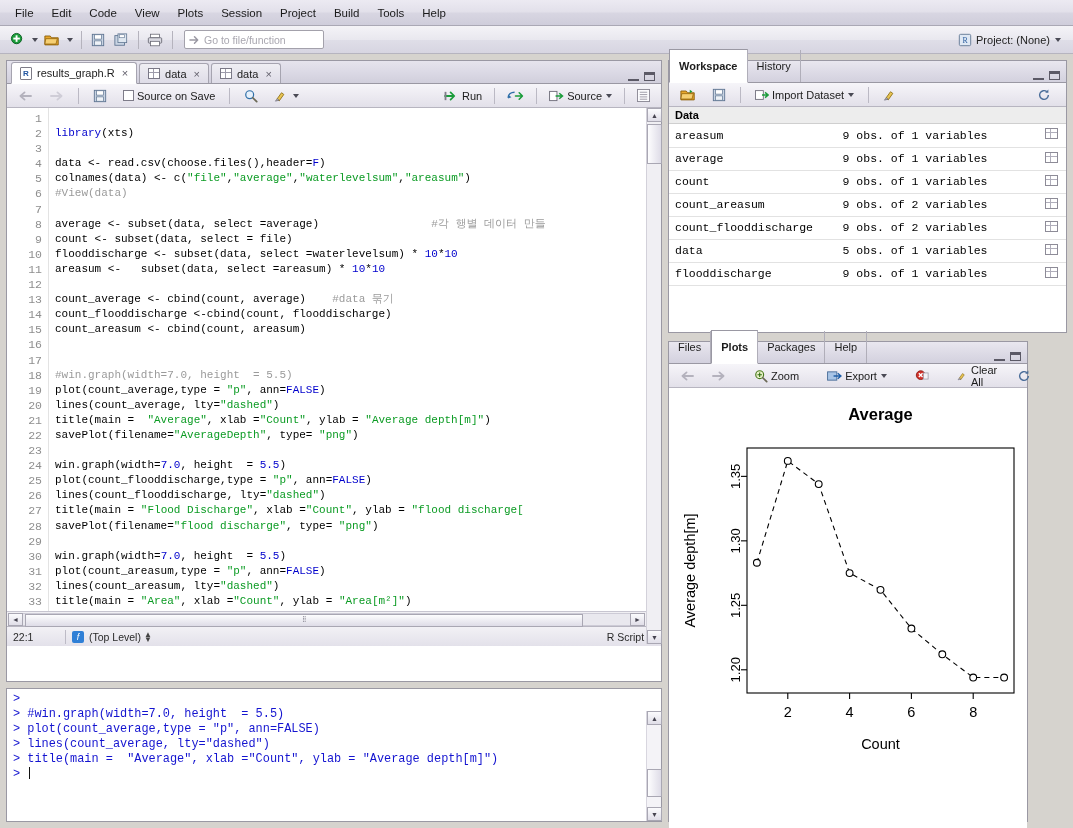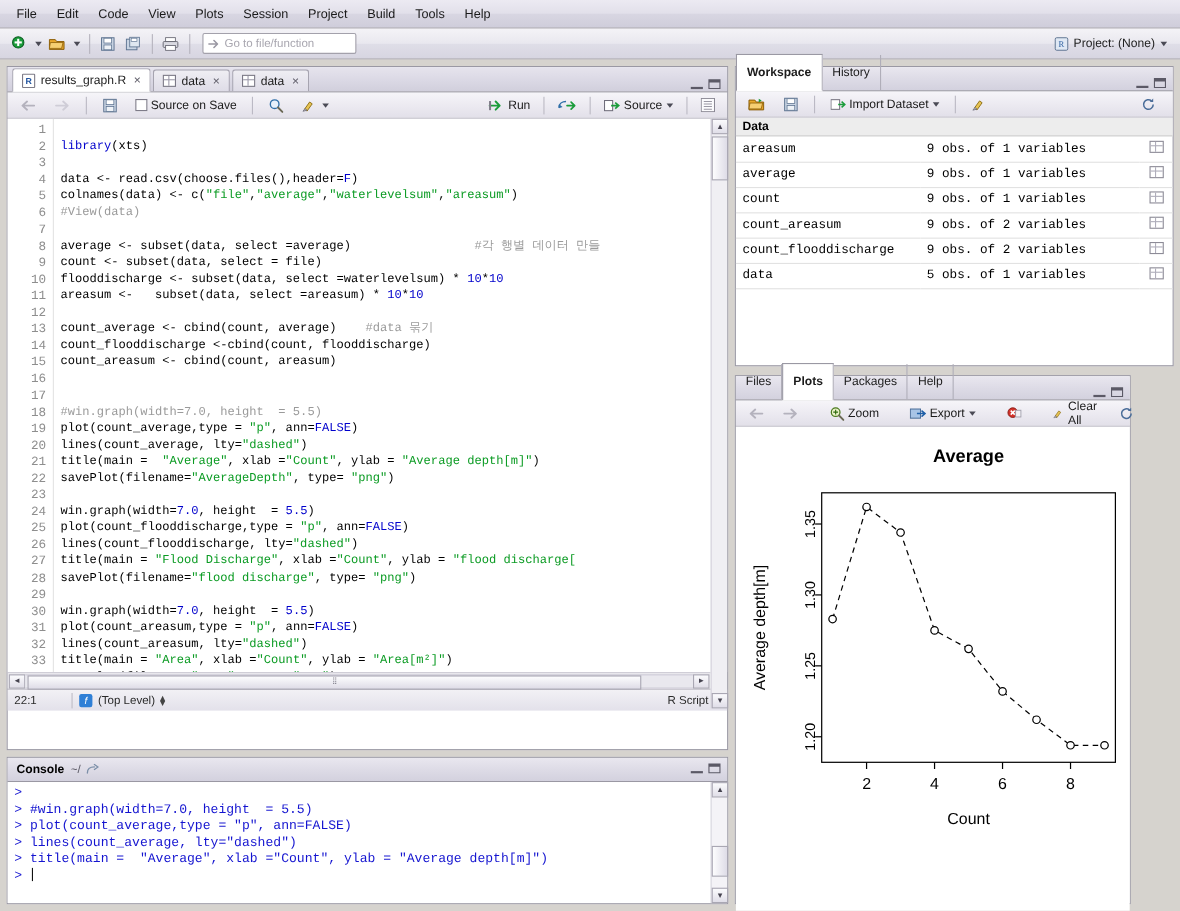--- a/index.html
+++ b/index.html
@@ -539,20 +539,25 @@
           <tr>
             <td class="ws-name">count_flooddischarge</td>
             <td class="ws-desc">9 obs. of 2 variables</td>
             <td class="ws-ico"><span class="ws-grid-ico"></span></td>
           </tr>
           <tr>
             <td class="ws-name">data</td>
             <td class="ws-desc">5 obs. of 1 variables</td>
             <td class="ws-ico"><span class="ws-grid-ico"></span></td>
           </tr>
+          <tr>
+            <td class="ws-name">flooddischarge</td>
+            <td class="ws-desc">9 obs. of 1 variables</td>
+            <td class="ws-ico"><span class="ws-grid-ico"></span></td>
+          </tr>
         </tbody>
     </table>
   </div>
 
   <div class="pane" id="plotPane">
     <div class="pane-tabsbar" id="plotTabs">
       <div class="ptab">Files</div>
         <div class="ptab active">Plots</div>
         <div class="ptab">Packages</div>
         <div class="ptab">Help</div>
@@ -645,31 +650,20 @@
           <circle cx="211.5" cy="201.84210526315792" r="3.4" fill="#fff" stroke="#000" stroke-width="1.1"></circle>
           <circle cx="242.40277777777777" cy="240.5263157894737" r="3.4" fill="#fff" stroke="#000" stroke-width="1.1"></circle>
           <circle cx="273.30555555555554" cy="266.3157894736842" r="3.4" fill="#fff" stroke="#000" stroke-width="1.1"></circle>
           <circle cx="304.20833333333337" cy="289.5263157894737" r="3.4" fill="#fff" stroke="#000" stroke-width="1.1"></circle>
           <circle cx="335.1111111111111" cy="289.5263157894737" r="3.4" fill="#fff" stroke="#000" stroke-width="1.1"></circle>
         </svg>
     </div>
   </div>
 
   <div class="pane" id="consolePane">
-    <div class="console-tabsbar">
-      <span class="console-title">Console</span>
-      <span class="console-path">~/</span>
-      <svg class="ico-svg" width="12" height="11" viewBox="0 0 13 12" style="margin-left:5px">
-        <path d="M1.5 9.5c0-4 3-6 7-6M8.5 1l3.5 2.5L8.5 6" stroke="#7b8fa8" stroke-width="1.3" fill="none" stroke-linecap="round"></path>
-      </svg>
-      <div class="win-ctrls">
-        <div class="min-ico"></div>
-        <div class="max-ico"></div>
-      </div>
-    </div>
     <div class="console-body" id="consoleLines">
         <div>&gt; </div>
         <div>&gt; #win.graph(width=7.0, height  = 5.5)</div>
         <div>&gt; plot(count_average,type = "p", ann=FALSE)</div>
         <div>&gt; lines(count_average, lty="dashed")</div>
         <div>&gt; title(main =  "Average", xlab ="Count", ylab = "Average depth[m]")</div>
         <div>&gt; <span class="caret-blink"></span></div>
       </div>
     <div class="cvs" style="top:22px">
       <div class="vs-up" style="font-size:7px">▲</div>

